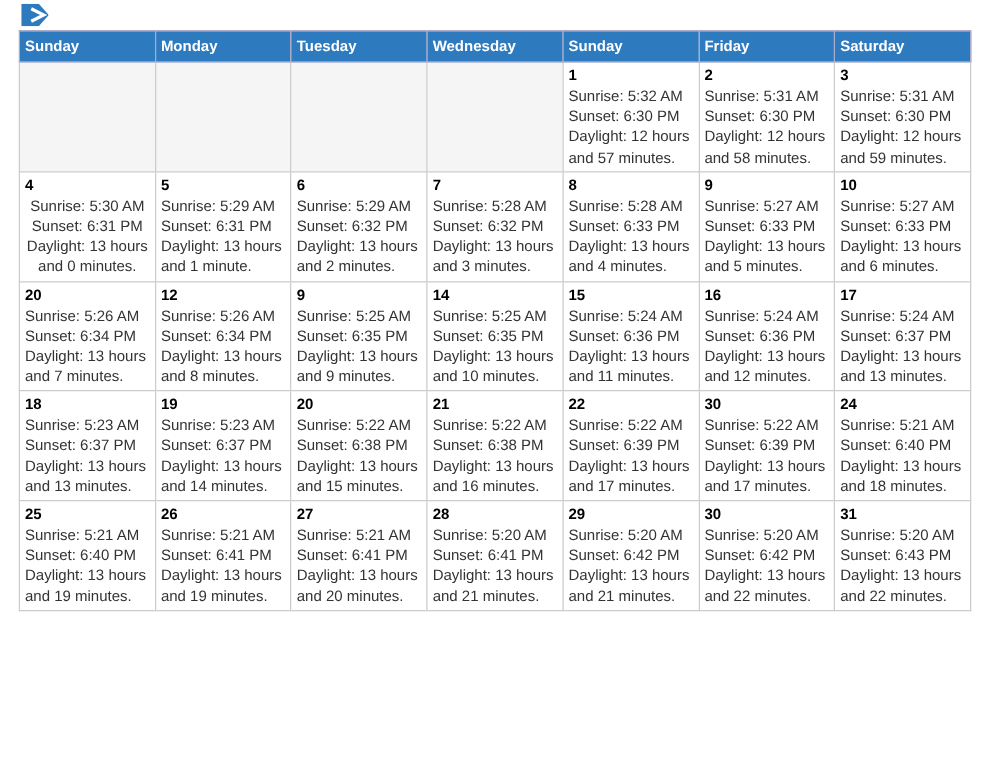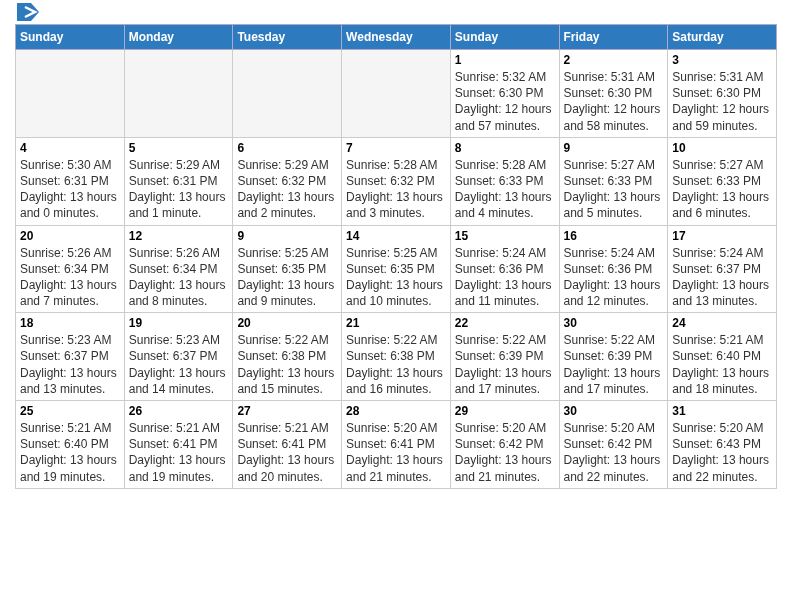--- a/index.html
+++ b/index.html
@@ -78,21 +78,21 @@
             <div class="day-num">3</div>
             <div class="day-info" style="white-space: pre-line;">Sunrise: 5:31 AM
 Sunset: 6:30 PM
 Daylight: 12 hours
 and 59 minutes.</div>
           </td>
         </tr>
         <tr class="week-row">
           <td>
             <div class="day-num">4</div>
-            <div class="day-info" style="white-space: pre-line;">Sunrise: 5:30 AM
+            <div class="day-info" style="white-space: pre-line; text-align: center;">Sunrise: 5:30 AM
 Sunset: 6:31 PM
 Daylight: 13 hours
 and 0 minutes.</div>
           </td>
           <td>
             <div class="day-num">5</div>
             <div class="day-info" style="white-space: pre-line;">Sunrise: 5:29 AM
 Sunset: 6:31 PM
 Daylight: 13 hours
 and 1 minute.</div>

